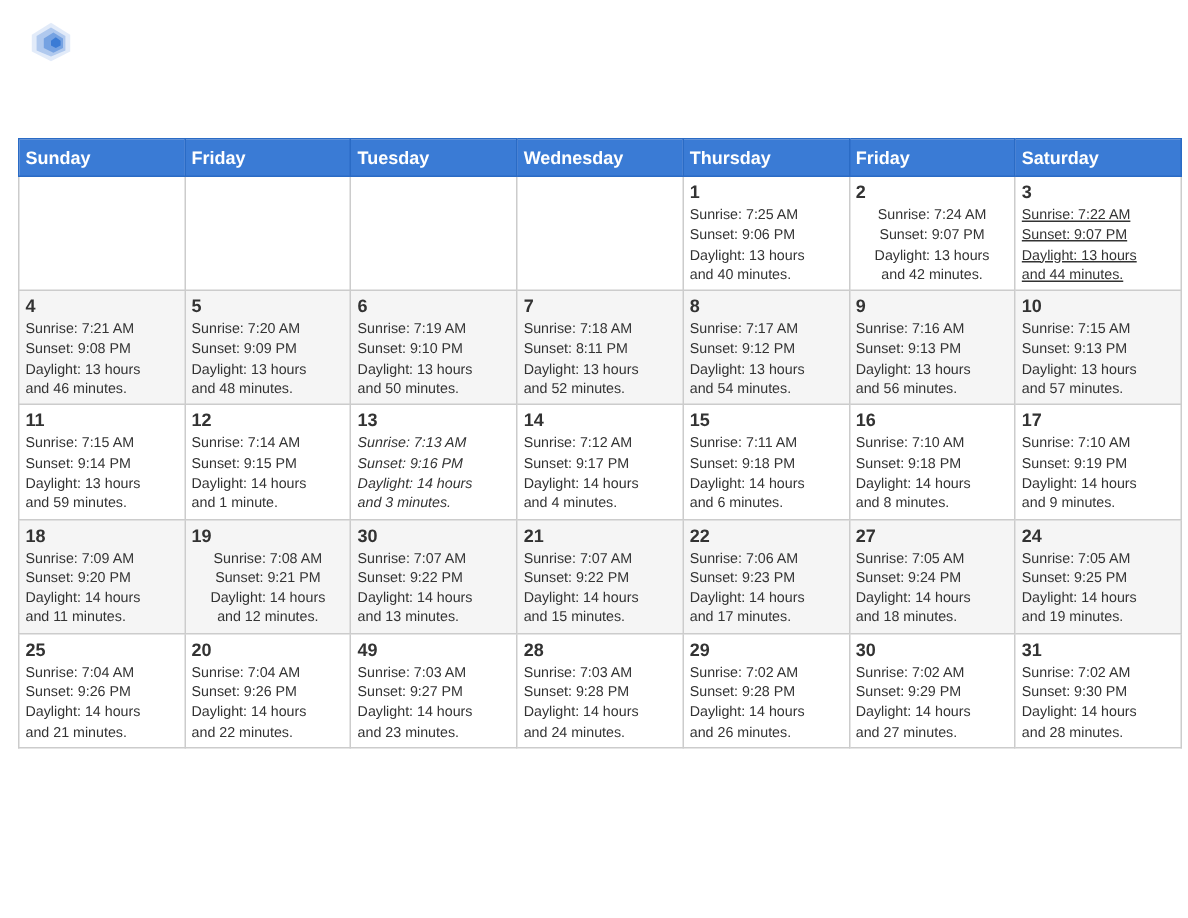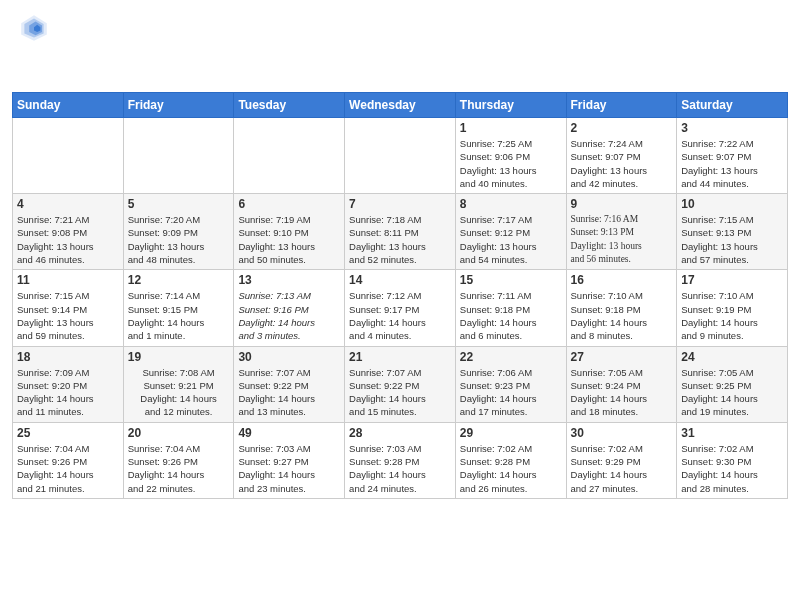--- a/index.html
+++ b/index.html
@@ -142,28 +142,28 @@
           <td class="empty-cell"></td>
           <td>
             <div class="day-number">1</div>
             <div class="day-info" style="white-space: pre-line;">Sunrise: 7:25 AM
 Sunset: 9:06 PM
 Daylight: 13 hours
 and 40 minutes.</div>
           </td>
           <td>
             <div class="day-number">2</div>
-            <div class="day-info" style="white-space: pre-line;">Sunrise: 7:24 AM
+            <div class="day-info" style="white-space: pre-line; text-align: center;">Sunrise: 7:24 AM
 Sunset: 9:07 PM
 Daylight: 13 hours
 and 42 minutes.</div>
           </td>
           <td>
             <div class="day-number">3</div>
-            <div class="day-info" style="white-space: pre-line;">Sunrise: 7:22 AM
+            <div class="day-info" style="white-space: pre-line; text-decoration: underline;">Sunrise: 7:22 AM
 Sunset: 9:07 PM
 Daylight: 13 hours
 and 44 minutes.</div>
           </td>
         </tr>
         <tr>
           <td>
             <div class="day-number">4</div>
             <div class="day-info" style="white-space: pre-line;">Sunrise: 7:21 AM
 Sunset: 9:08 PM
@@ -193,21 +193,21 @@
           </td>
           <td>
             <div class="day-number">8</div>
             <div class="day-info" style="white-space: pre-line;">Sunrise: 7:17 AM
 Sunset: 9:12 PM
 Daylight: 13 hours
 and 54 minutes.</div>
           </td>
           <td>
             <div class="day-number">9</div>
-            <div class="day-info" style="white-space: pre-line; font-family: Liberation Serif, serif;">Sunrise: 7:16 AM
+            <div class="day-info" style="white-space: pre-line;">Sunrise: 7:16 AM
 Sunset: 9:13 PM
 Daylight: 13 hours
 and 56 minutes.</div>
           </td>
           <td>
             <div class="day-number">10</div>
             <div class="day-info" style="white-space: pre-line;">Sunrise: 7:15 AM
 Sunset: 9:13 PM
 Daylight: 13 hours
 and 57 minutes.</div>

